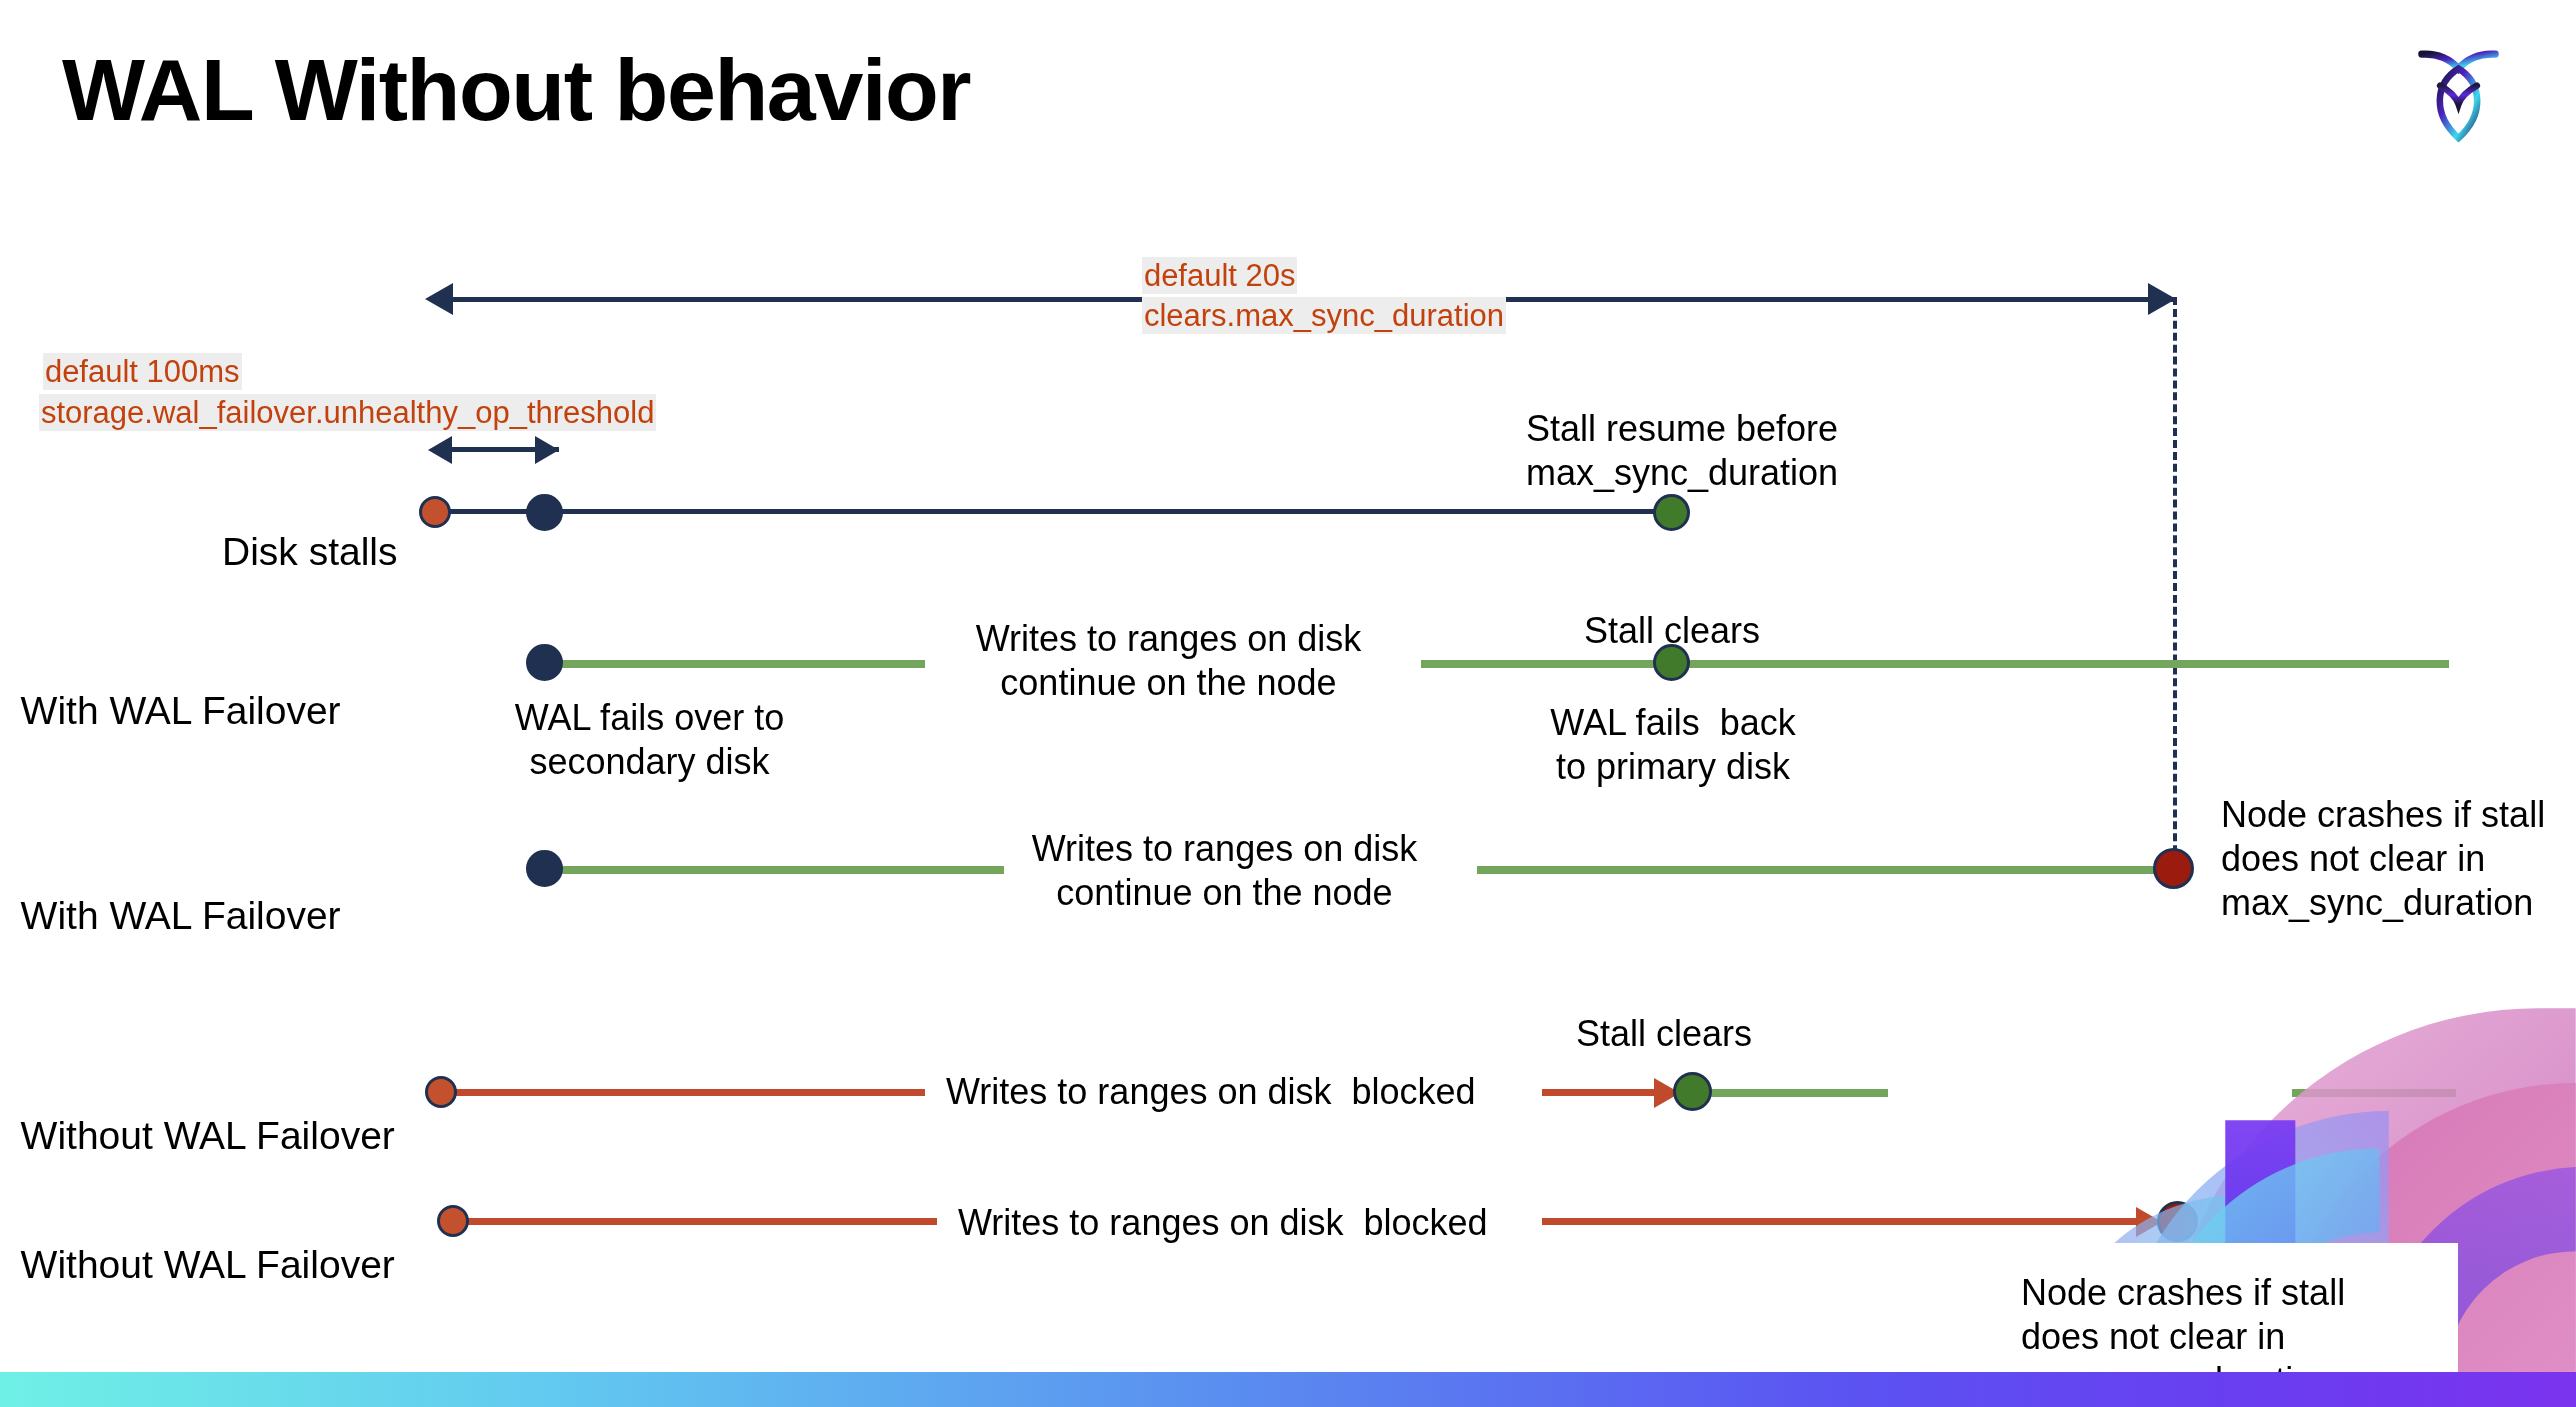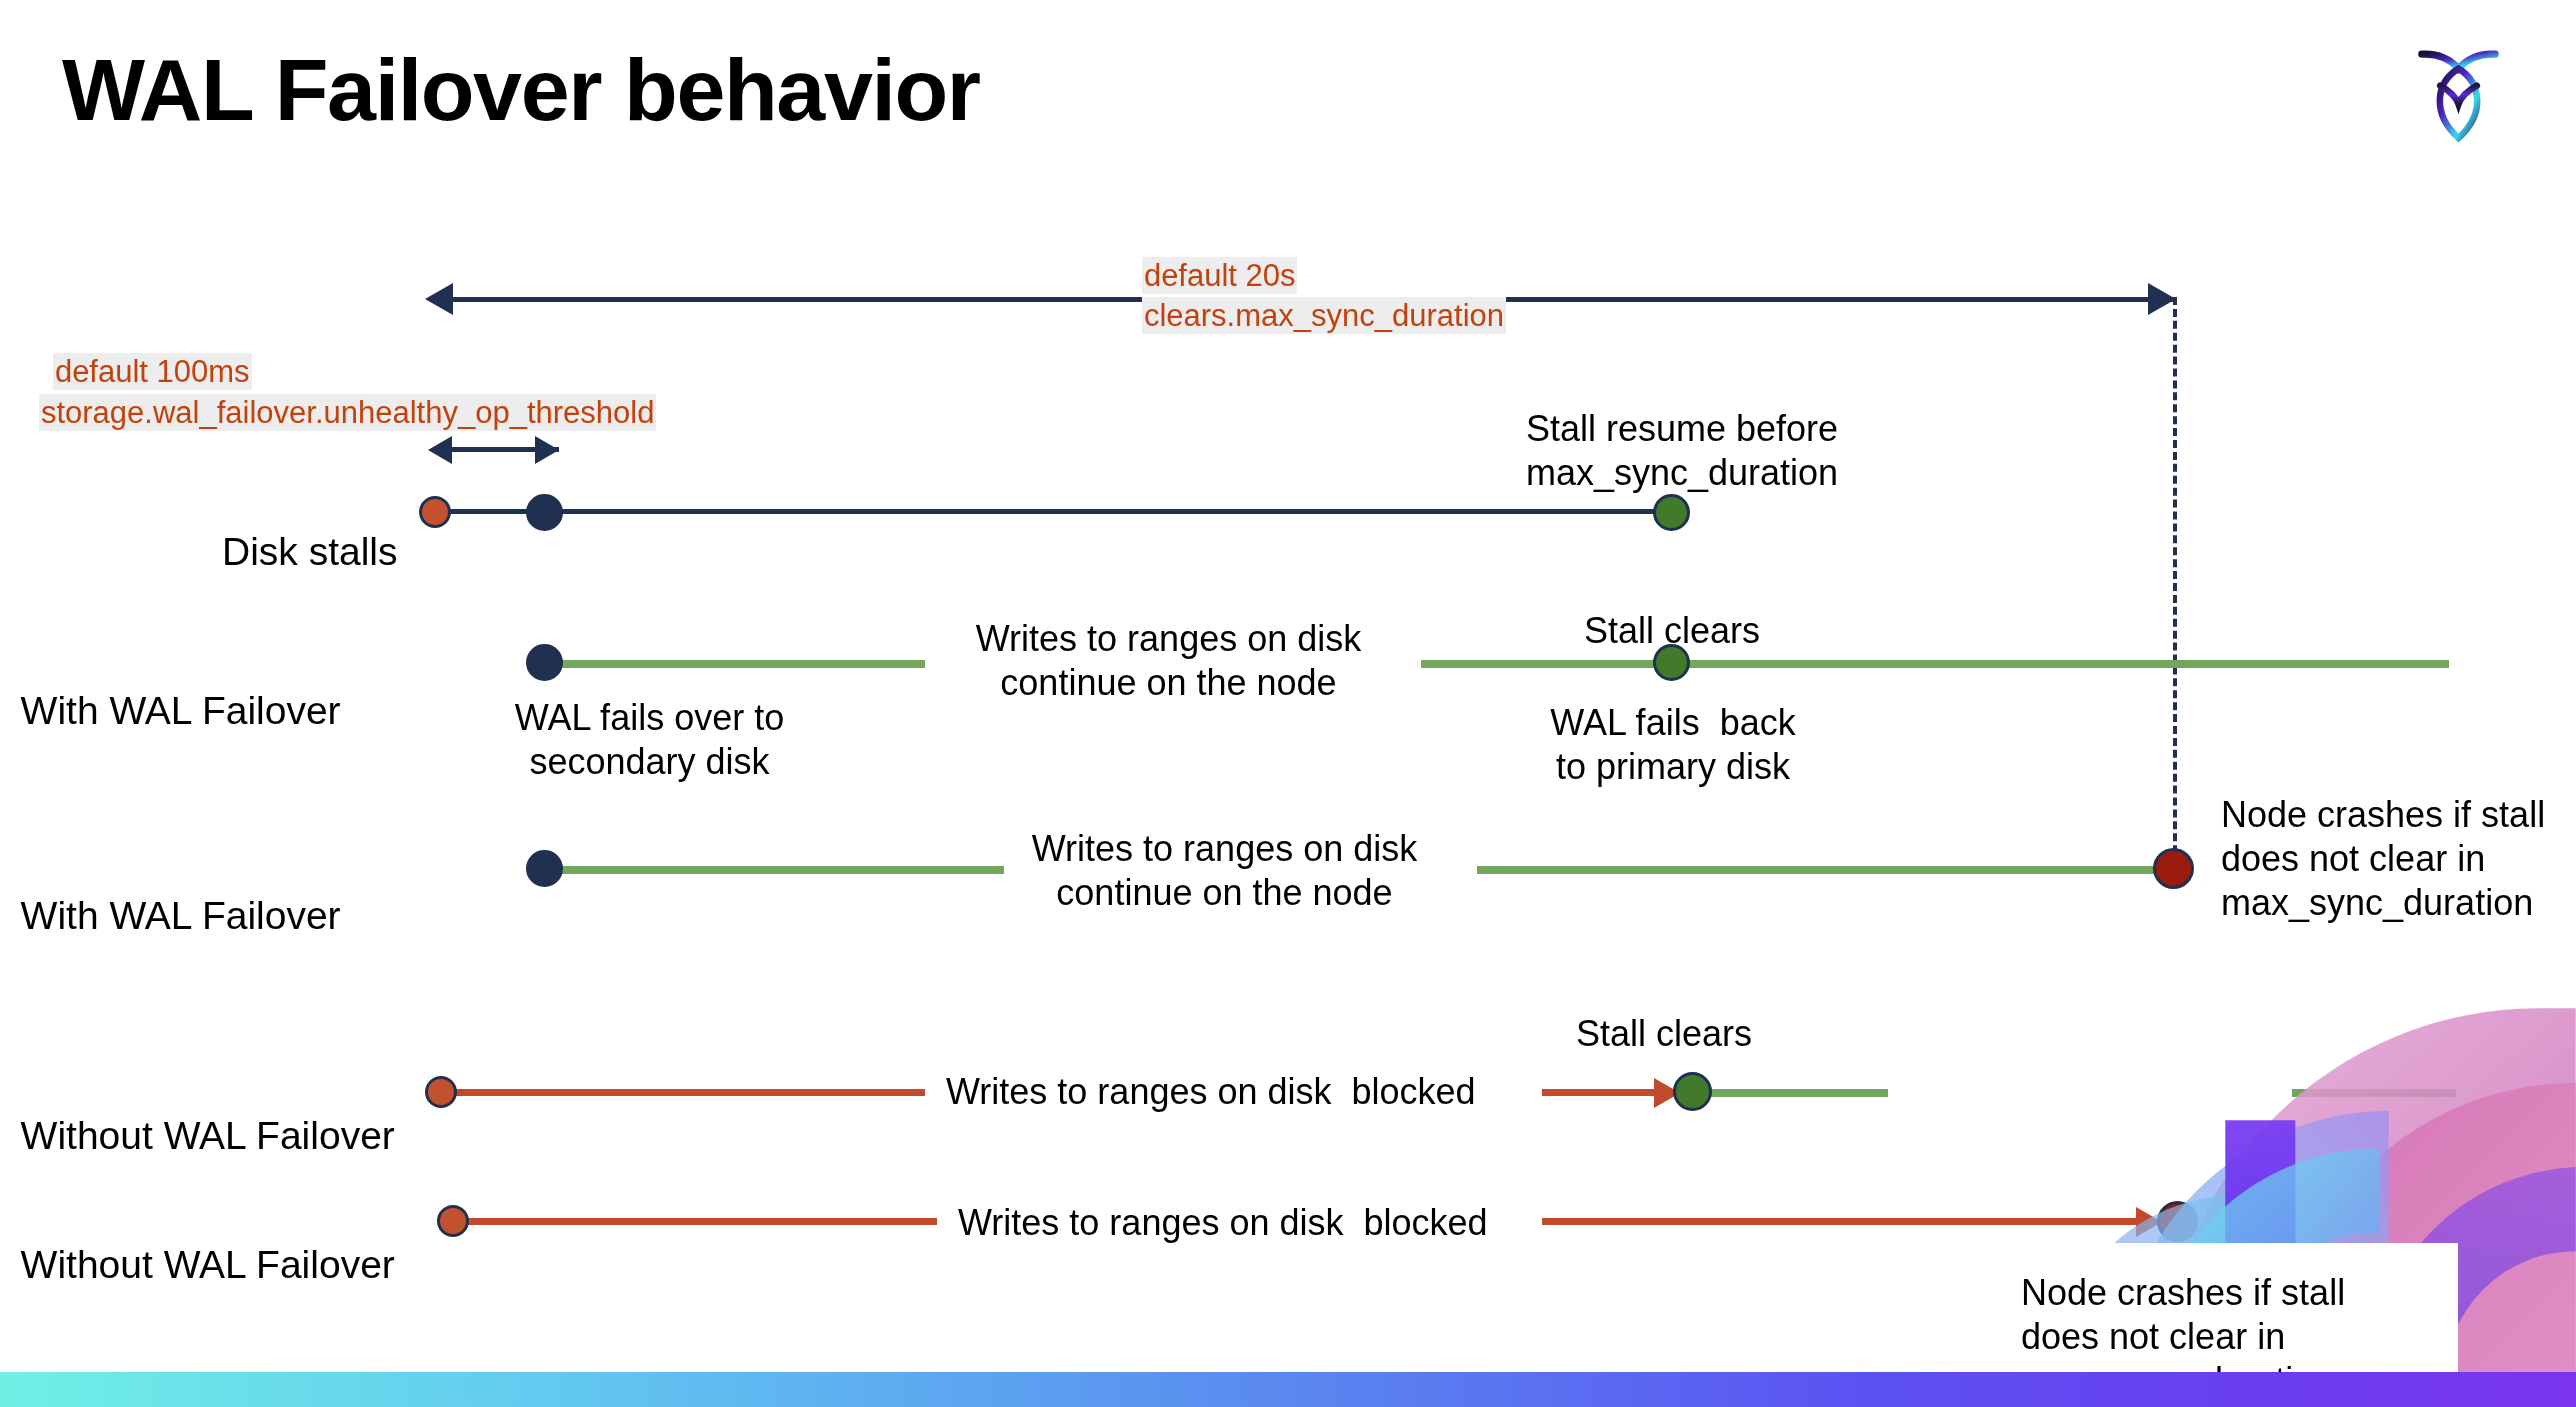--- a/index.html
+++ b/index.html
@@ -158,21 +158,21 @@
     width: 467px;
     height: 165px;
     background: #ffffff;
   }
 </style>
 </head>
 <body>
 
 <div id="slide">
 
-  <div id="title">WAL Failover behavior</div>
+  <div id="title">WAL Without behavior</div>
 
   <div id="logo">
     <svg viewBox="0 0 100 100" width="131" height="131" aria-hidden="true">
       <defs>
         <linearGradient id="lg1" x1="0" y1="0" x2="1" y2="1">
           <stop offset="0%" stop-color="#171330"></stop>
           <stop offset="35%" stop-color="#4b22c0"></stop>
           <stop offset="70%" stop-color="#3bd9ec"></stop>
           <stop offset="100%" stop-color="#2a1b63"></stop>
         </linearGradient>
@@ -191,21 +191,21 @@
 
   <div class="arrowhead left" style="left:425px; top:283px;"></div>
   <div class="line navy" style="left:451px; top:297px; width:1724px;"></div>
   <div class="arrowhead right" style="left:2148px; top:283px;"></div>
 
   <div class="mono" style="left:1142px; top:257px;"><span>default 20s</span></div>
   <div class="mono" style="left:1142px; top:297px;"><span>clears.max_sync_duration</span></div>
 
   <div class="vdash" style="left:2173px; top:297px; height:580px;"></div>
 
-  <div class="mono" style="left:53px; top:353px;"><span>default 100ms</span></div>
+  <div class="mono" style="left:43px; top:353px;"><span>default 100ms</span></div>
   <div class="mono" style="left:39px; top:394px;"><span>storage.wal_failover.unhealthy_op_threshold</span></div>
 
   <div class="arrowhead sleft" style="left:428px; top:436px;"></div>
   <div class="line navy" style="left:451px; top:447px; width:108px;"></div>
   <div class="arrowhead sright" style="left:535px; top:436px;"></div>
 
   <div class="rowlabel" style="left:222px; top:491px;">Disk stalls</div>
   <div class="line navy" style="left:433px; top:509px; width:1243px;"></div>
   <div class="dot orange" style="left:419px; top:496px; width:32px; height:32px;"></div>
   <div class="dot navy" style="left:526px; top:494px; width:37px; height:37px;"></div>

